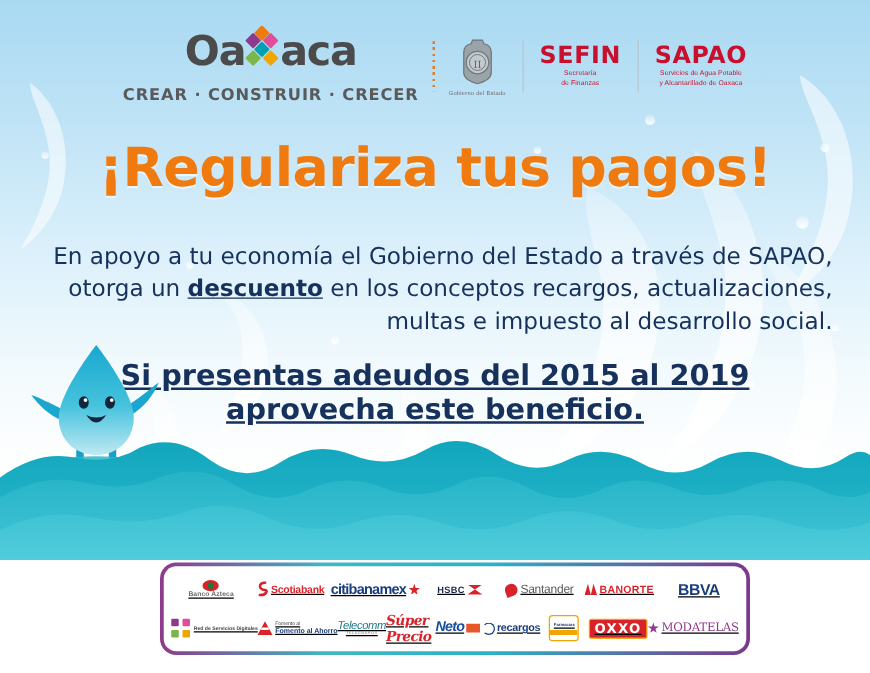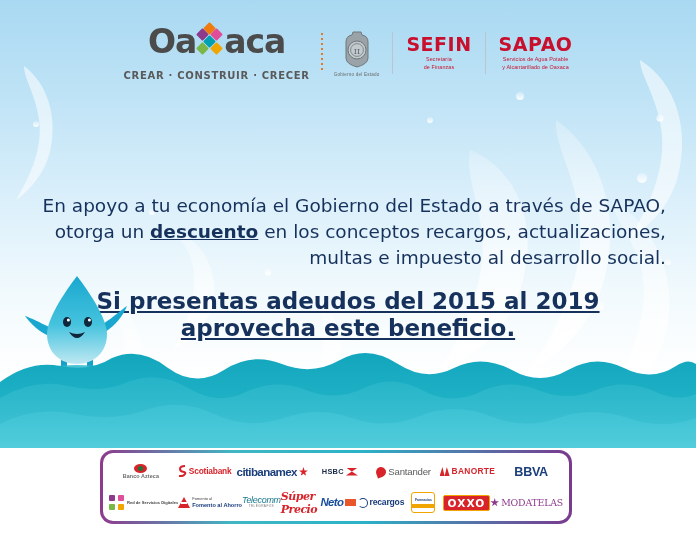--- a/index.html
+++ b/index.html
@@ -23,21 +23,21 @@
     display:flex;align-items:center;justify-content:center;gap:0px;
   }
   .logo-oaxaca{display:flex;flex-direction:column;align-items:center;line-height:1;}
   .oax-word{
     display:flex;align-items:center;font-weight:bold;font-size:33px;
     color:#4b4b4b;letter-spacing:-1px;font-family:"DejaVu Sans",sans-serif;
   }
   .oax-x{position:relative;width:30px;height:30px;margin:0 -1px;}
   .oax-x i{position:absolute;width:9px;height:9px;transform:rotate(45deg);border-radius:1px;}
   .oax-tag{
-    font-size:10px;font-weight:bold;color:#5a5a5a;letter-spacing:.7px;
+    font-size:13px;font-weight:bold;color:#5a5a5a;letter-spacing:.7px;
     margin-top:13px;font-family:"DejaVu Sans",sans-serif;
   }
   .vdiv{width:1px;height:42px;background:#b9c6ce;margin:0 13px;}
   .vdots{width:2px;height:40px;margin:0 11px;
     background:repeating-linear-gradient(180deg,#e07b2a 0 2px,transparent 2px 5px);}
   .seal{display:flex;flex-direction:column;align-items:center;}
   .seal-cap{font-size:4.6px;color:#6b6b6b;margin-top:2px;letter-spacing:.2px;white-space:nowrap;}
   .logo-txt{display:flex;flex-direction:column;align-items:center;line-height:1.05;}
   .logo-txt .big{font-weight:bold;font-size:19px;color:#c8102e;letter-spacing:.5px;
     font-family:"DejaVu Sans",sans-serif;}
@@ -69,24 +69,25 @@
   
   .mascot{position:absolute;left:21px;top:272px;width:112px;height:105px;}
 
   
   .waves{position:absolute;left:0;top:352px;width:696px;height:108px;}
   .waves svg{display:block;width:696px;height:108px;}
 
   
   .bottom-band{position:absolute;left:0;top:448px;width:696px;height:90px;background:#ffffff;}
   .logo-panel{
-    position:absolute;left:100px;top:450px;width:472px;height:74px;
+    position:absolute;left:128px;top:450px;width:472px;height:74px;
     border-radius:13px;padding:3px;
     background:linear-gradient(90deg,#8e3a8c 0%,#41b6c4 28%,#2bb3c9 55%,#7a3a8e 100%);
     box-sizing:border-box;
+    text-decoration:underline;
   }
   .logo-panel-inner{
     width:100%;height:100%;background:#ffffff;border-radius:10px;
     display:flex;flex-direction:column;justify-content:center;box-sizing:border-box;
     padding:3px 6px;
   }
   .logo-row{display:flex;align-items:center;justify-content:space-between;height:50%;}
   .logo-cell{
     display:flex;align-items:center;justify-content:center;
     flex:1;height:100%;
@@ -224,20 +225,21 @@
 
     <div class="vdiv"></div>
 
     <div class="logo-txt">
       <span class="big">SAPAO</span>
       <span class="sub">Servicios de Agua Potable</span>
       <span class="sub">y Alcantarillado de Oaxaca</span>
     </div>
   </div>
 
+  <div class="headline">¡Regulariza tus pagos!</div>
 
   <div class="body-copy">
     <span>En apoyo a tu economía el Gobierno del Estado a través de SAPAO, otorga un </span><b>descuento</b><span> en los conceptos recargos, actualizaciones, multas e impuesto al desarrollo social.</span>
   </div>
 
   <div class="body-copy2">
     <div>Si presentas adeudos  del 2015 al 2019</div>
     <div>aprovecha este beneficio.</div>
   </div>
 

